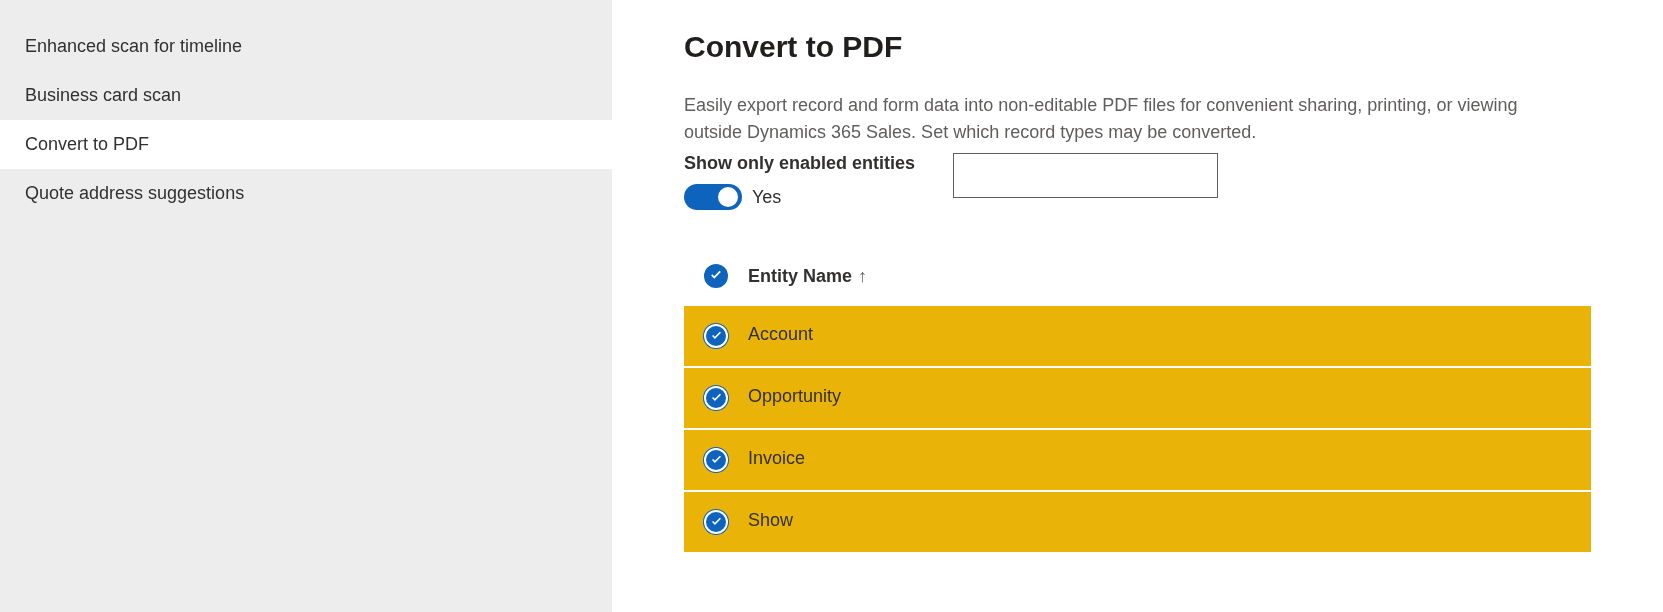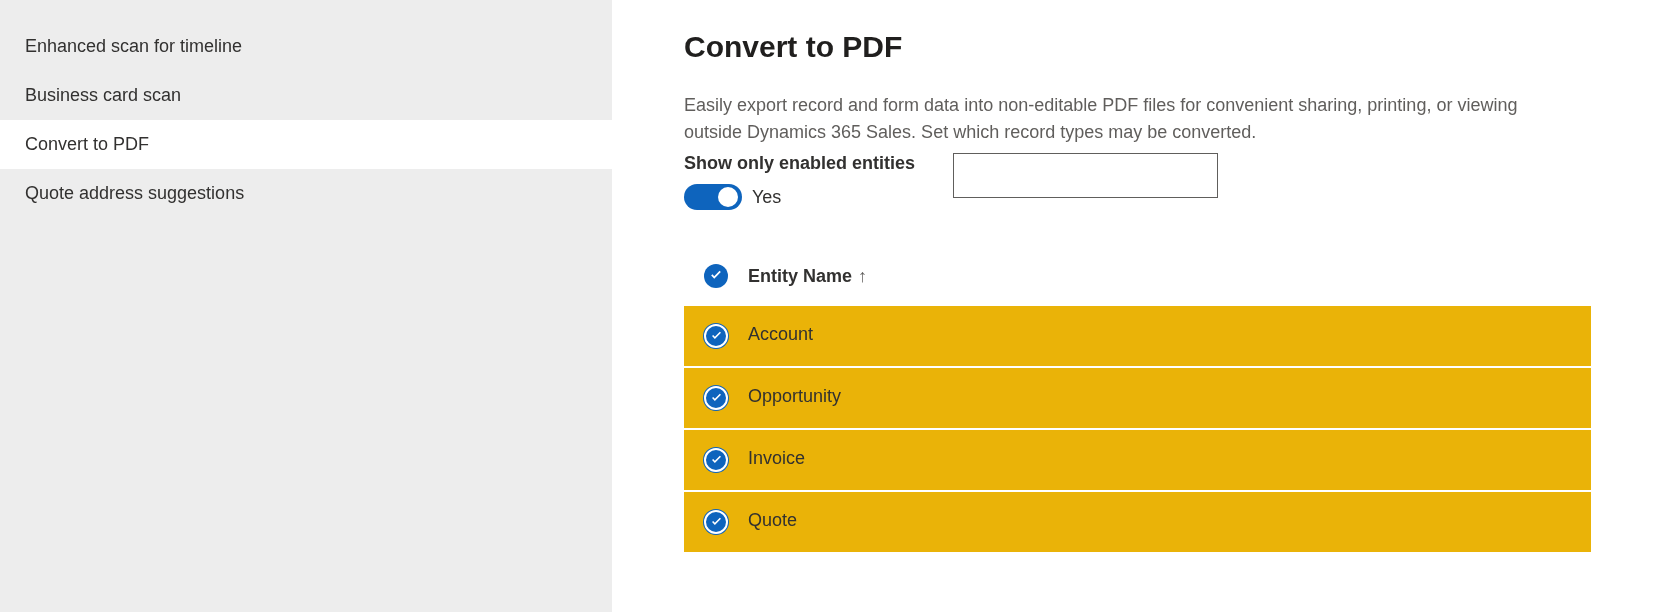--- a/index.html
+++ b/index.html
@@ -227,16 +227,16 @@
           </svg>
       </span>
       <span class="row-text">Invoice</span>
     </div>
     <div class="table-row">
       <span class="row-check">
         <svg viewBox="0 0 16 16">
             <path d="M6 11L2.5 7.5 3.9 6.1 6 8.2 12.1 2.1 13.5 3.5z" fill="#fff"></path>
           </svg>
       </span>
-      <span class="row-text">Quote</span>
+      <span class="row-text">Show</span>
     </div>
   </div>
 </main>
 
 </body></html>

